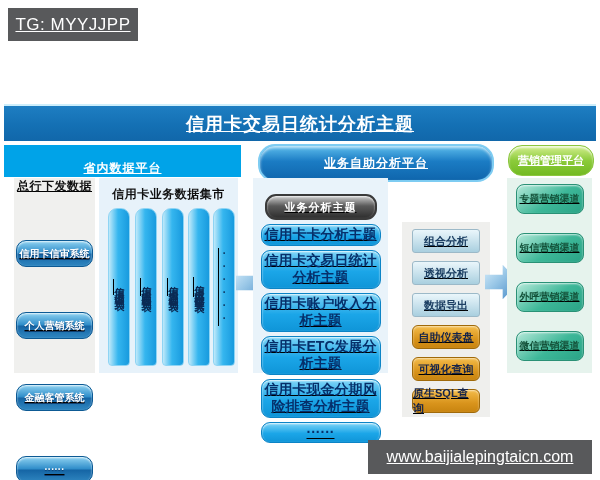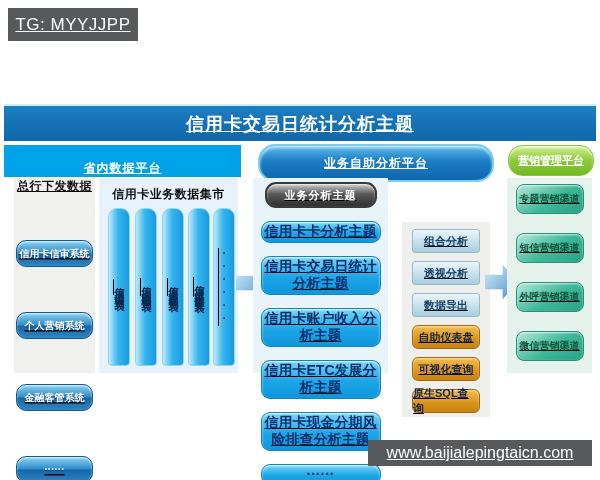--- a/index.html
+++ b/index.html
@@ -42,21 +42,21 @@
     background:linear-gradient(#d3ef8e,#8ccb3b 50%,#72ba22);
     border:1px solid #8bc63e;box-shadow:inset 0 2px 2px rgba(255,255,255,.7);
     color:#fff;font-weight:bold;font-size:11px;
     display:flex;align-items:center;justify-content:center;
   }
 
   
   .panel{top:178px;height:195px;}
   .hq-panel{left:14px;width:81px;background:#f0f0ee;display:flex;flex-direction:column;align-items:center;gap:9px;padding-top:0;box-sizing:border-box;}
   .mart-panel{left:99px;width:139px;background:#e7f2fa;}
-  .analysis-panel{left:253px;width:135px;background:#e9f3fa;display:flex;flex-direction:column;align-items:center;gap:13px;padding-top:4px;box-sizing:border-box;}
+  .analysis-panel{left:253px;width:135px;background:#e9f3fa;display:flex;flex-direction:column;align-items:center;gap:4px;padding-top:16px;box-sizing:border-box;}
   .tools-panel{left:402px;width:88px;background:#efefed;display:flex;flex-direction:column;align-items:center;gap:8px;padding-top:7px;box-sizing:border-box;margin-top:44px;}
   .channel-panel{left:507px;width:85px;background:#e6f3ed;display:flex;flex-direction:column;align-items:center;gap:19px;padding-top:6px;box-sizing:border-box;}
 
   .panel-title{font-size:12px;font-weight:bold;color:#111;letter-spacing:.5px;}
   .mart-panel .panel-title{position:absolute;top:8px;left:0;width:100%;text-align:center;}
 
   
   .sys-btn{
     width:75px;height:25px;border-radius:10px;flex:none;
     background:linear-gradient(#8ed2f1,#2e8cc9 48%,#1565a5 52%,#2f86c0);
@@ -127,21 +127,21 @@
     width:34px;height:36px;
     clip-path:polygon(0 30%,52% 30%,52% 2%,100% 50%,52% 98%,52% 70%,0 70%);
     background:linear-gradient(135deg,#d9eefb 0%,#9cc9e8 40%,#3f86c4 100%);
     filter:drop-shadow(0 1px 1px rgba(0,40,80,.4));
   }
   .arrow-1{left:236px;top:265px;}
   .arrow-2{left:485px;top:264px;}
 
   
   .footer-bar{
-    left:368px;top:440px;width:224px;height:26px;background:#58595b;color:#fff;
+    left:368px;top:440px;width:224px;height:34px;background:#58595b;color:#fff;
     display:flex;align-items:center;justify-content:center;font-size:16px;
   }
 </style>
 </head>
 <body>
 
 <div class="abs tag-box">
   <span>TG: MYYJJPP</span>
 </div>
 

